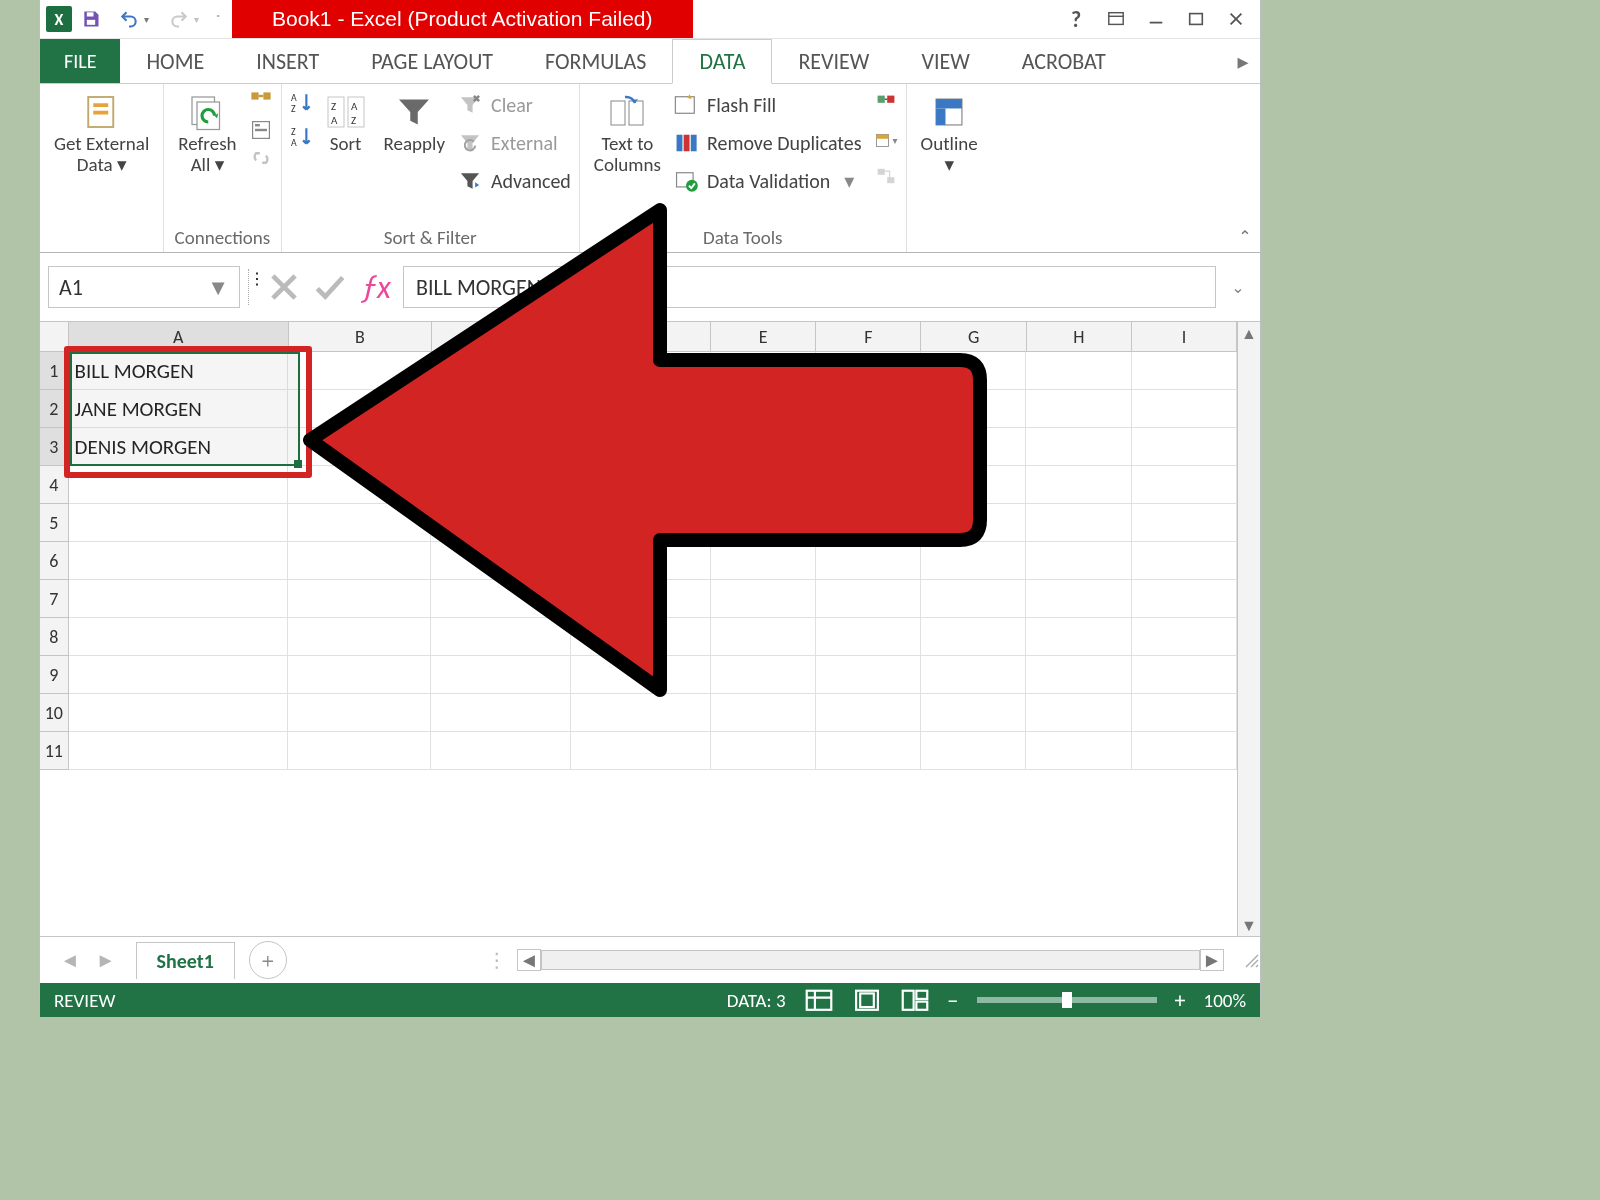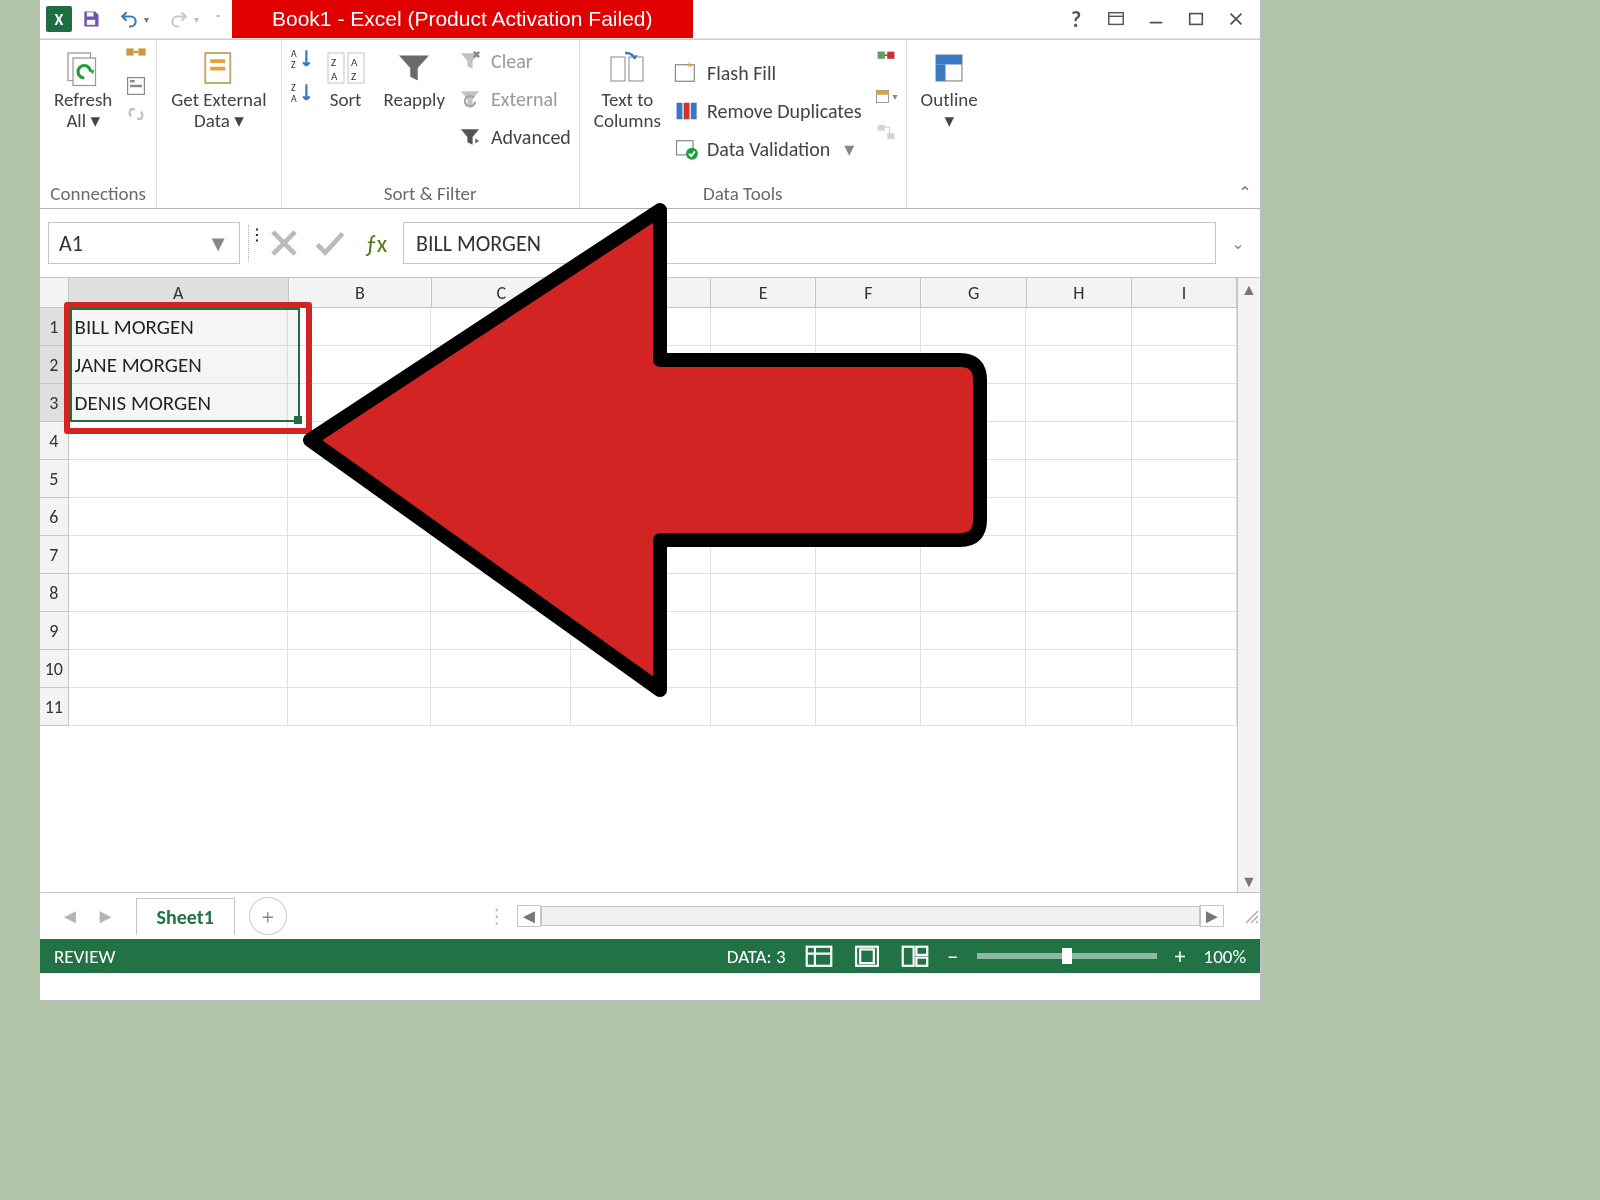--- a/index.html
+++ b/index.html
@@ -176,22 +176,51 @@
             </svg>
           </div>
         <div class="wb">
             <svg viewBox="0 0 20 20" stroke="#555" stroke-width="2">
               <path d="M4 4l12 12M16 4L4 16"></path>
             </svg>
           </div>
       </div>
     </div>
 
+    <div class="ribbon-tabs">
+      <div class="file-tab">FILE</div>
+      <div class="rtab">HOME</div>
+      <div class="rtab">INSERT</div>
+      <div class="rtab">PAGE LAYOUT</div>
+      <div class="rtab">FORMULAS</div>
+      <div class="rtab active">DATA</div>
+      <div class="rtab">REVIEW</div>
+      <div class="rtab">VIEW</div>
+      <div class="rtab">ACROBAT</div>
+      <div class="end">▸</div>
+    </div>
 
     <div class="ribbon">
+      <div class="group">
+        <div class="body">
+          <div class="vbtn">
+            <div class="icon-box">
+              <svg viewBox="0 0 32 32">
+                  <rect x="5" y="4" width="20" height="24" fill="#fff" stroke="#bfa86a" stroke-width="1.5"></rect>
+                  <rect x="9" y="9" width="12" height="3" fill="#e8a23a"></rect>
+                  <rect x="9" y="15" width="12" height="3" fill="#e8a23a"></rect>
+                </svg>
+            </div>
+            <div class="lab" style="white-space:pre">Get External
+Data ▾</div>
+          </div>
+        </div>
+        <div class="label">&nbsp;</div>
+      </div>
+
       <div class="group">
         <div class="body">
           <div class="vbtn">
             <div class="icon-box">
               <svg viewBox="0 0 32 32">
                   <rect x="4" y="4" width="18" height="22" fill="#fff" stroke="#999"></rect>
                   <rect x="8" y="8" width="18" height="22" fill="#fff" stroke="#999"></rect>
                   <path d="M17 24a5 5 0 1 1 5-5" fill="none" stroke="#1d9e3c" stroke-width="2.5"></path>
                   <path d="M22 19l3-2-1 4z" fill="#1d9e3c"></path>
                 </svg>
@@ -219,37 +248,20 @@
                   <path d="M6 12a4 4 0 0 1 0-6h3M14 8a4 4 0 0 1 0 6h-3" fill="none" stroke="#888" stroke-width="2"></path>
                 </svg>
               </div>
           </div>
         </div>
         <div class="label">Connections</div>
       </div>
 
       <div class="group">
         <div class="body">
-          <div class="vbtn">
-            <div class="icon-box">
-              <svg viewBox="0 0 32 32">
-                  <rect x="5" y="4" width="20" height="24" fill="#fff" stroke="#bfa86a" stroke-width="1.5"></rect>
-                  <rect x="9" y="9" width="12" height="3" fill="#e8a23a"></rect>
-                  <rect x="9" y="15" width="12" height="3" fill="#e8a23a"></rect>
-                </svg>
-            </div>
-            <div class="lab" style="white-space:pre">Get External
-Data ▾</div>
-          </div>
-        </div>
-        <div class="label">&nbsp;</div>
-      </div>
-
-      <div class="group">
-        <div class="body">
           <div class="small-col" style="gap:10px">
             <div class="s">
                 <svg viewBox="0 0 22 22">
                   <text x="1" y="10" font-size="9" fill="#333">A</text>
                   <text x="1" y="20" font-size="9" fill="#333">Z</text>
                   <path d="M15 4v14m0 0l-3-3m3 3l3-3" stroke="#3a78c4" stroke-width="2" fill="none"></path>
                 </svg>
               </div>
             <div class="s">
                 <svg viewBox="0 0 22 22">
@@ -320,21 +332,21 @@
               <svg viewBox="0 0 40 34">
                   <rect x="4" y="6" width="14" height="24" fill="#fff" stroke="#888"></rect>
                   <rect x="22" y="6" width="14" height="24" fill="#fff" stroke="#888"></rect>
                   <path d="M18 2a10 10 0 0 1 10 6" stroke="#3a78c4" stroke-width="2.5" fill="none"></path>
                   <path d="M28 8l3-4-5 1z" fill="#3a78c4"></path>
                 </svg>
             </div>
             <div class="lab" style="white-space:pre">Text to
 Columns</div>
           </div>
-          <div class="small-col" style="gap:12px;margin-top:14px">
+          <div class="small-col" style="gap:12px;margin-top:2px">
             <div class="txt-btn">
                 <span class="ico">
                   <svg viewBox="0 0 22 22">
                     <rect x="2" y="4" width="16" height="14" fill="#fff" stroke="#888"></rect>
                     <path d="M14 2l2 4-4-1z" fill="#d8a73c"></path>
                   </svg>
                 </span>
                 <span>Flash Fill</span>
               </div>
             <div class="txt-btn">
@@ -414,21 +426,21 @@
       <div class="fbar-btn">
           <svg viewBox="0 0 24 24" stroke="#bbb" stroke-width="3">
             <path d="M5 5l14 14M19 5L5 19"></path>
           </svg>
         </div>
       <div class="fbar-btn">
           <svg viewBox="0 0 24 24" stroke="#bbb" stroke-width="3" fill="none">
             <path d="M4 13l5 5L20 6"></path>
           </svg>
         </div>
-      <div class="fbar-btn" style="font-size:24px;color:#4d7c0f">ƒx</div>
+      <div class="fbar-btn" style="font-style:italic;font-size:32px;color:#ec4899">ƒx</div>
       <div class="formula-input">
           <span>BILL MORGEN</span>
         </div>
       <div class="fbar-expand">⌄</div>
     </div>
 
     <div class="grid-area">
       <div class="grid">
         <div class="col-headers" id="colhdrs">
           <div class="corner"></div>

